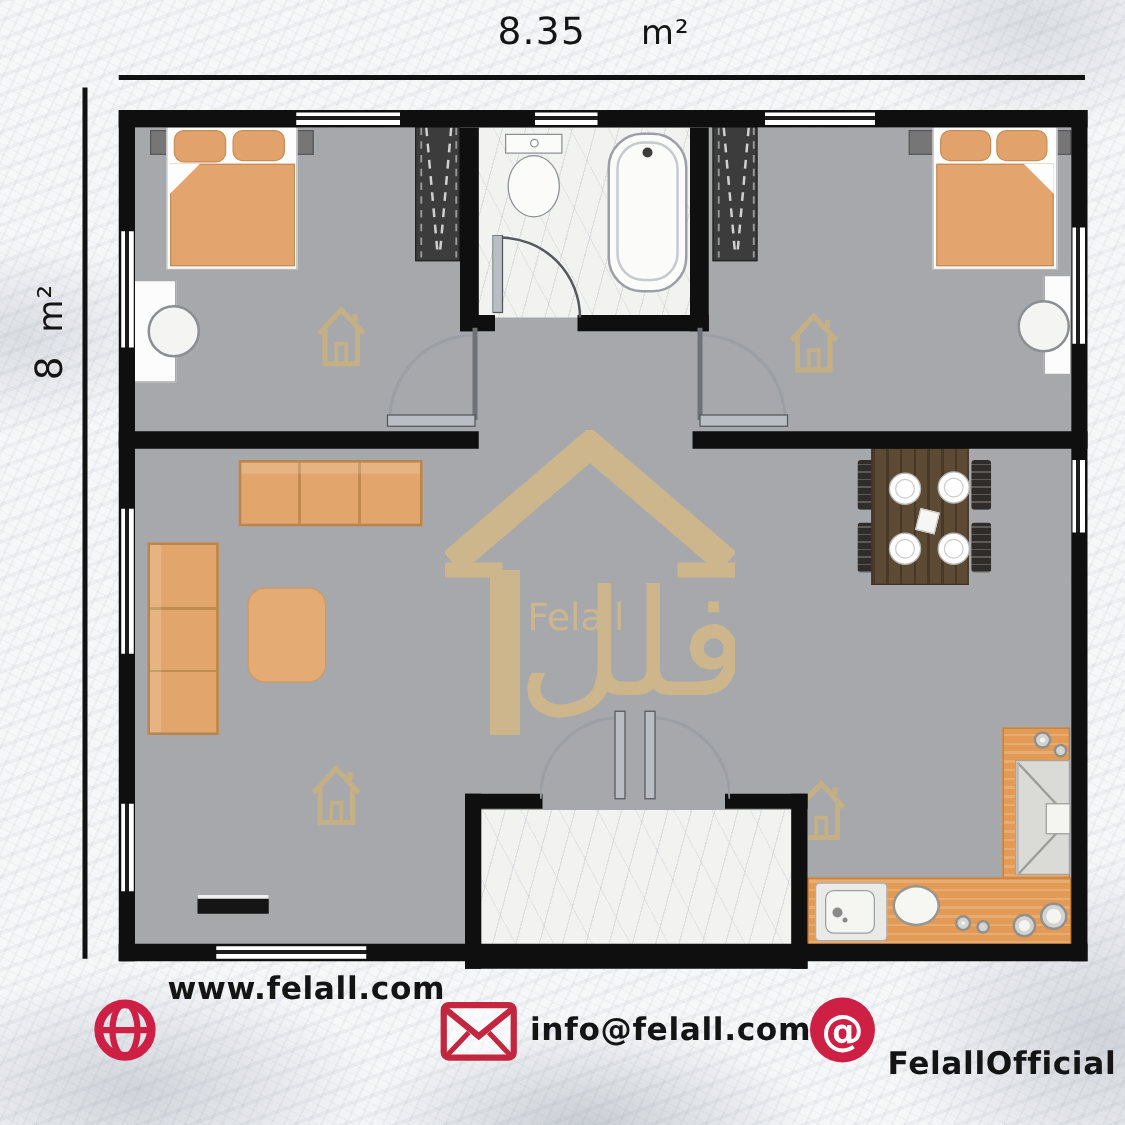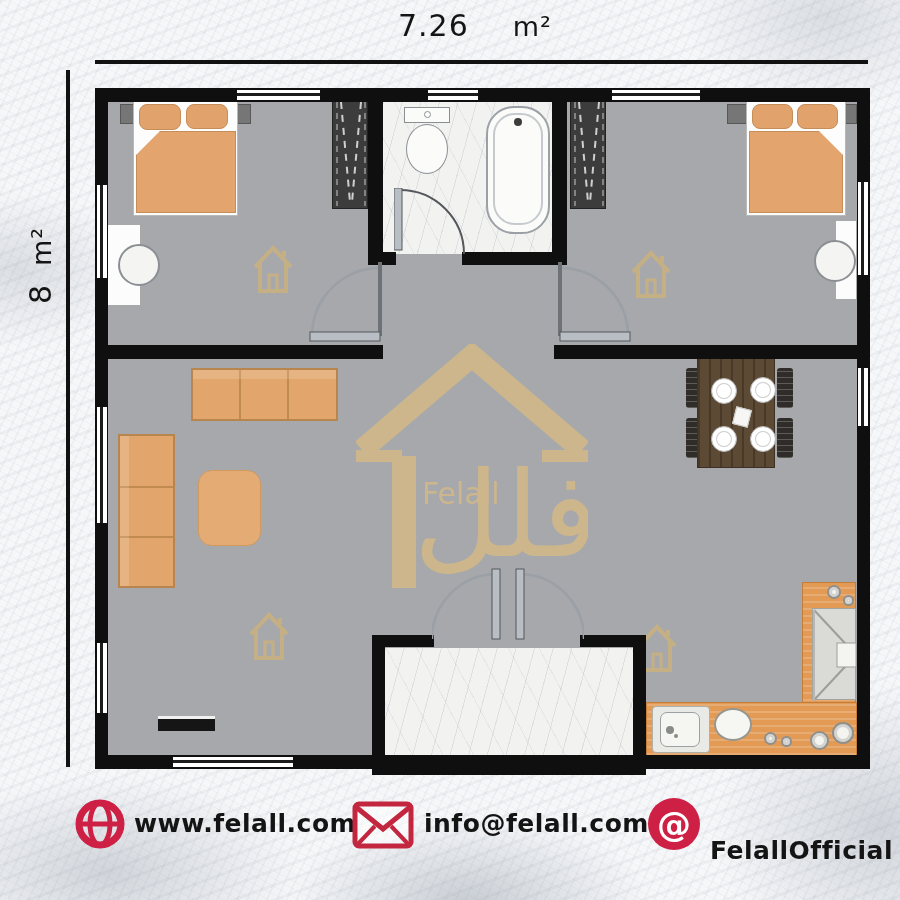--- a/index.html
+++ b/index.html
@@ -59,21 +59,21 @@
   .sink-outer{background:#e9e9e5;border:1px solid #b0b0ab;border-radius:4px}
   .sink-inner{background:#f5f5f2;border:1px solid #9aa0a3;border-radius:7px}
   .fridge{background:#dadad7;border:1px solid #a3a3a0}
   .footer-label{position:absolute;font-size:25px;font-weight:700;color:#141414;letter-spacing:.5px}
   svg{display:block}
 </style>
 </head>
 <body>
 
 <div class="abs dim-text" style="left:398px;top:8px;gap:44px">
-  <span>7.26</span>
+  <span>8.35</span>
   <span class="dim-unit">m²</span>
 </div>
 <div class="abs" style="left:95px;top:60px;width:773px;height:4px;background:#111"></div>
 
 <div class="abs dim-text" style="left:-20px;top:248px;width:120px;justify-content:center;gap:18px;transform:rotate(-90deg)">
   <span>8</span>
   <span class="dim-unit">m²</span>
 </div>
 <div class="abs" style="left:66px;top:70px;width:4px;height:697px;background:#111"></div>
 
@@ -244,21 +244,21 @@
   <path d="M 152 76 A 65 65 0 0 0 88 11" fill="none" stroke="#9aa0a6" stroke-width="2.5"></path>
   <rect x="60" y="6" width="8" height="70" fill="#b9bec4" stroke="#54585c"></rect>
   <rect x="84" y="6" width="8" height="70" fill="#b9bec4" stroke="#54585c"></rect>
 </svg>
 
 <svg class="abs" style="left:74px;top:798px" width="52" height="52" viewBox="0 0 52 52">
   <circle cx="26" cy="26" r="21" fill="none" stroke="#ce2045" stroke-width="7"></circle>
   <ellipse cx="26" cy="26" rx="10" ry="21" fill="none" stroke="#ce2045" stroke-width="5"></ellipse>
   <line x1="4" y1="26" x2="48" y2="26" stroke="#ce2045" stroke-width="5"></line>
 </svg>
-<div class="footer-label" style="left:134px;top:809px">www.felall.com</div>
+<div class="footer-label" style="left:134px;top:776px">www.felall.com</div>
 
 <svg class="abs" style="left:352px;top:801px" width="62" height="48" viewBox="0 0 62 48">
   <rect x="3" y="3" width="56" height="42" rx="4" fill="rgba(255,255,255,.55)" stroke="#c2273f" stroke-width="5"></rect>
   <path d="M 4 6 L 31 28 L 58 6" fill="none" stroke="#c2273f" stroke-width="5"></path>
   <path d="M 5 44 L 23 25 M 39 25 L 57 44" fill="none" stroke="#c2273f" stroke-width="4"></path>
 </svg>
 <div class="footer-label" style="left:424px;top:809px">info@felall.com</div>
 
 <svg class="abs" style="left:646px;top:796px" width="56" height="56" viewBox="0 0 56 56">
   <circle cx="28" cy="28" r="26" fill="#ce2045"></circle>

